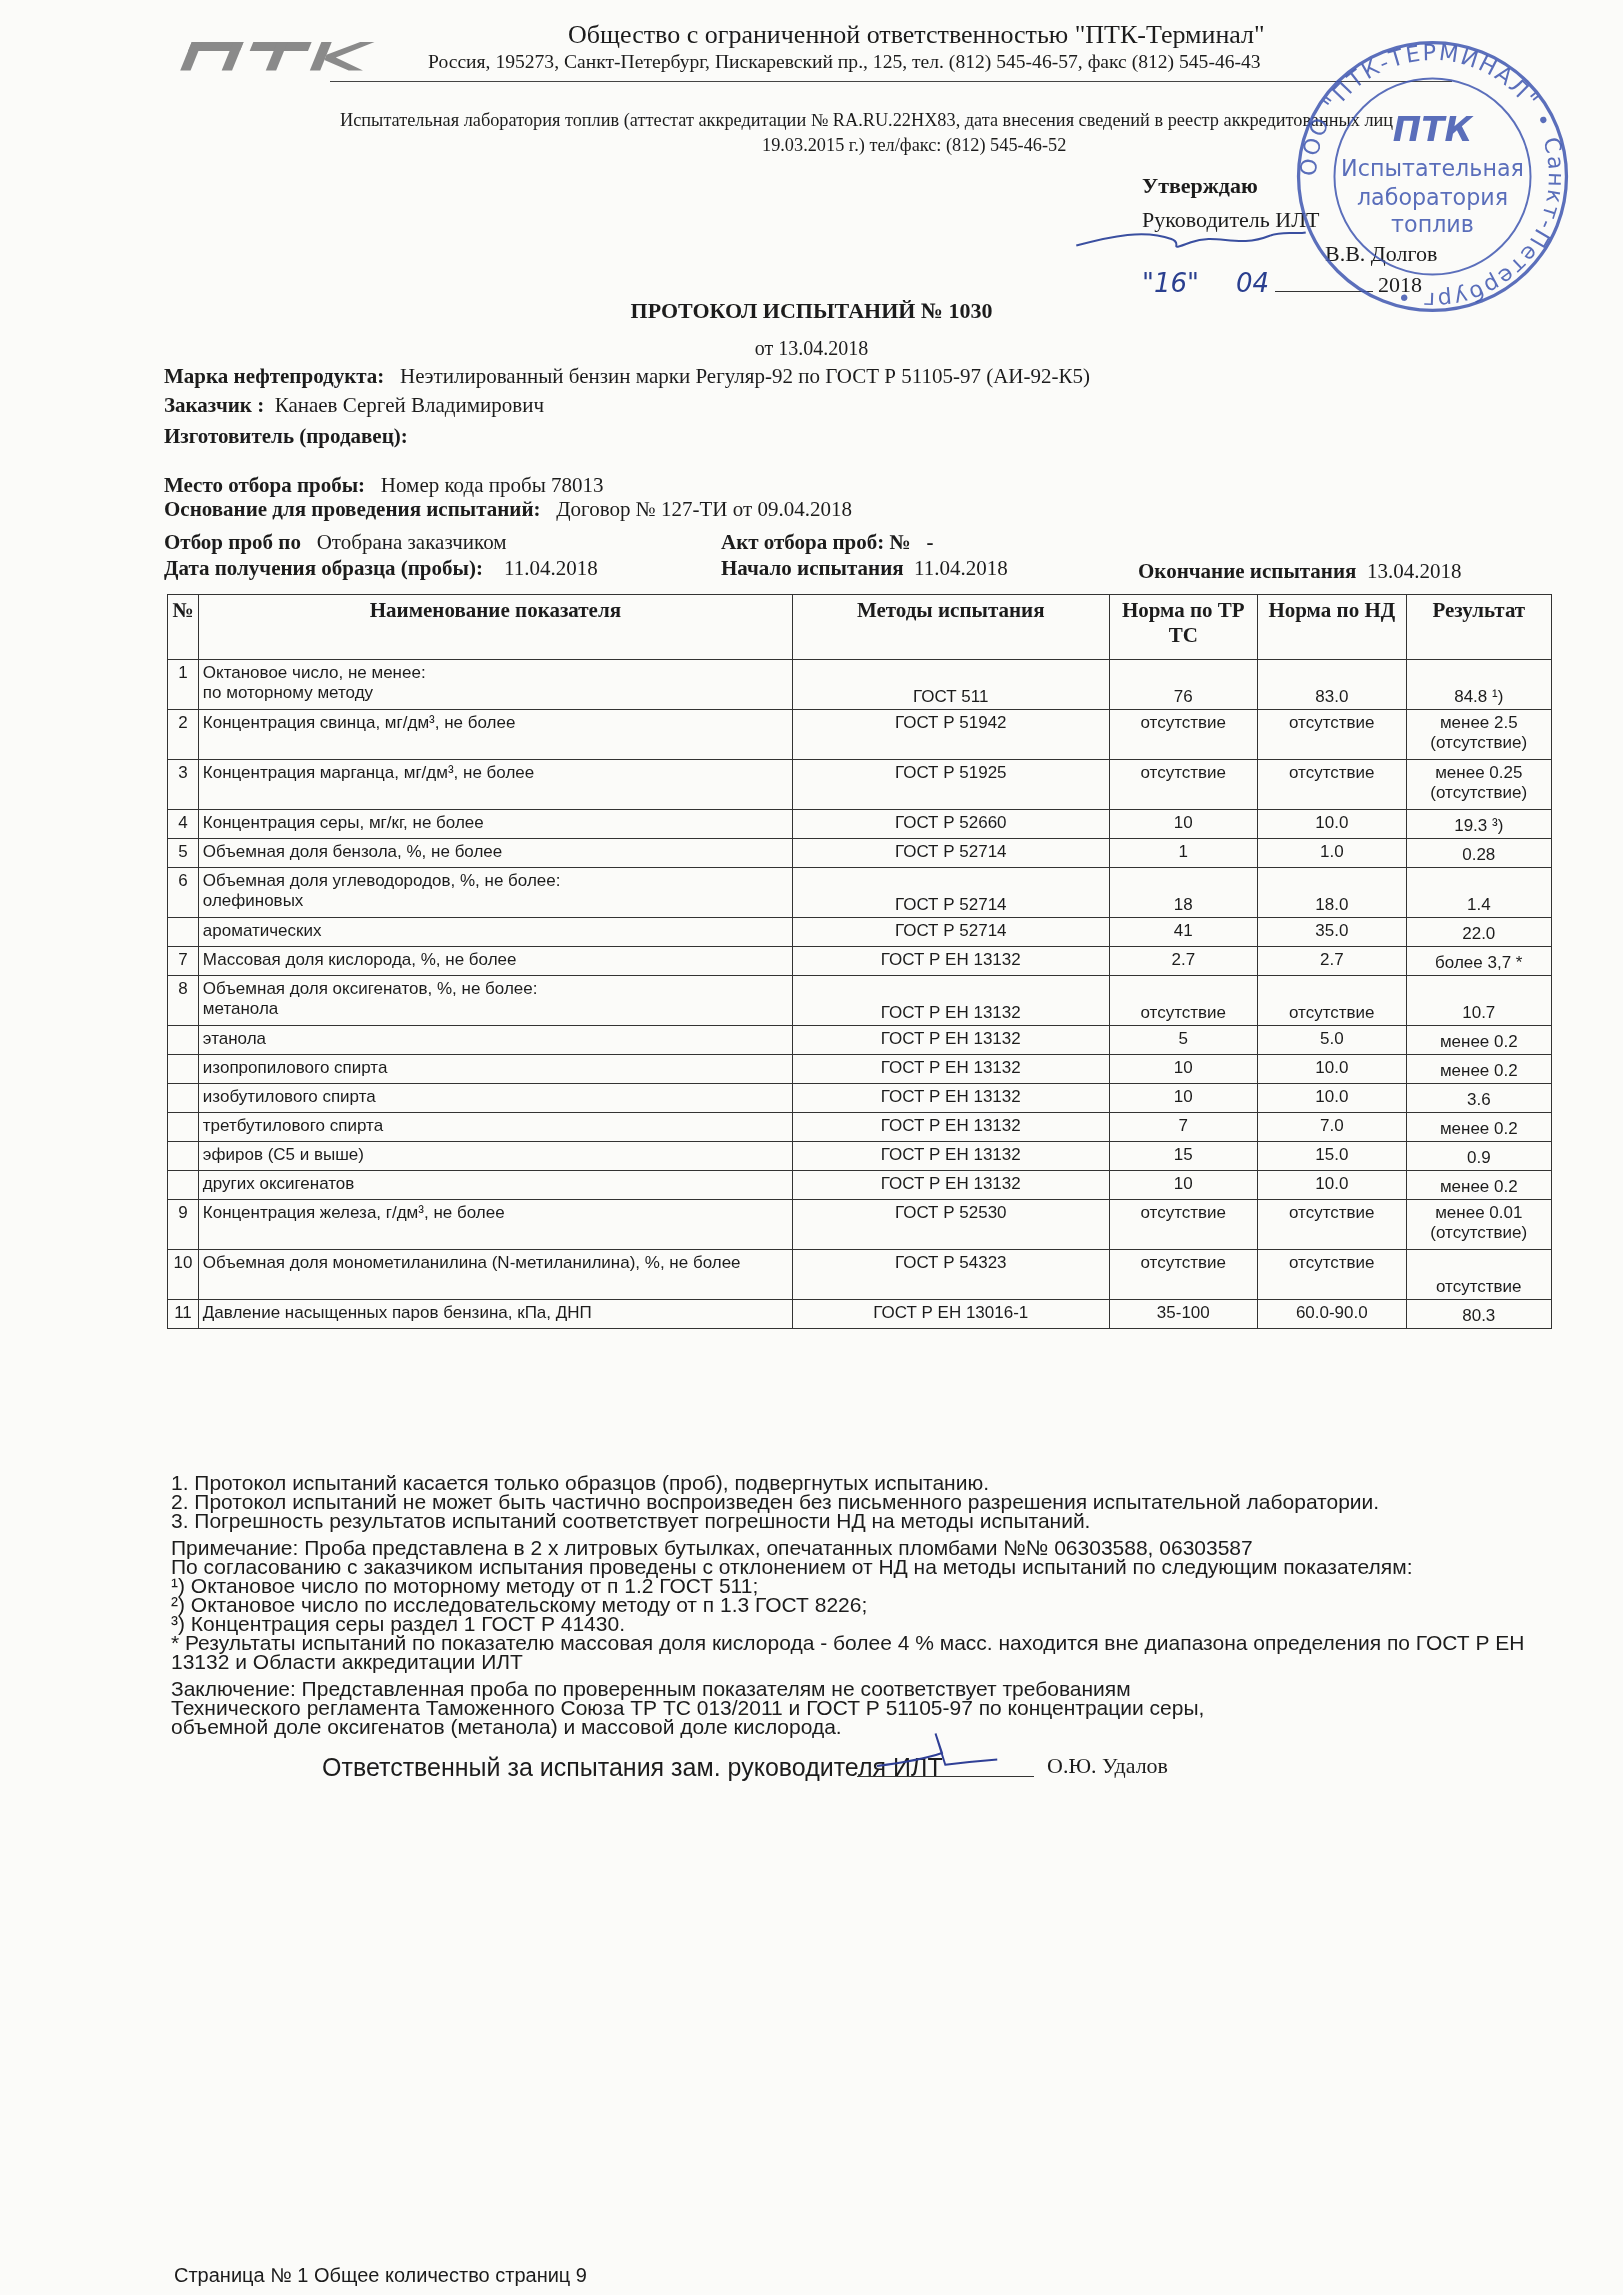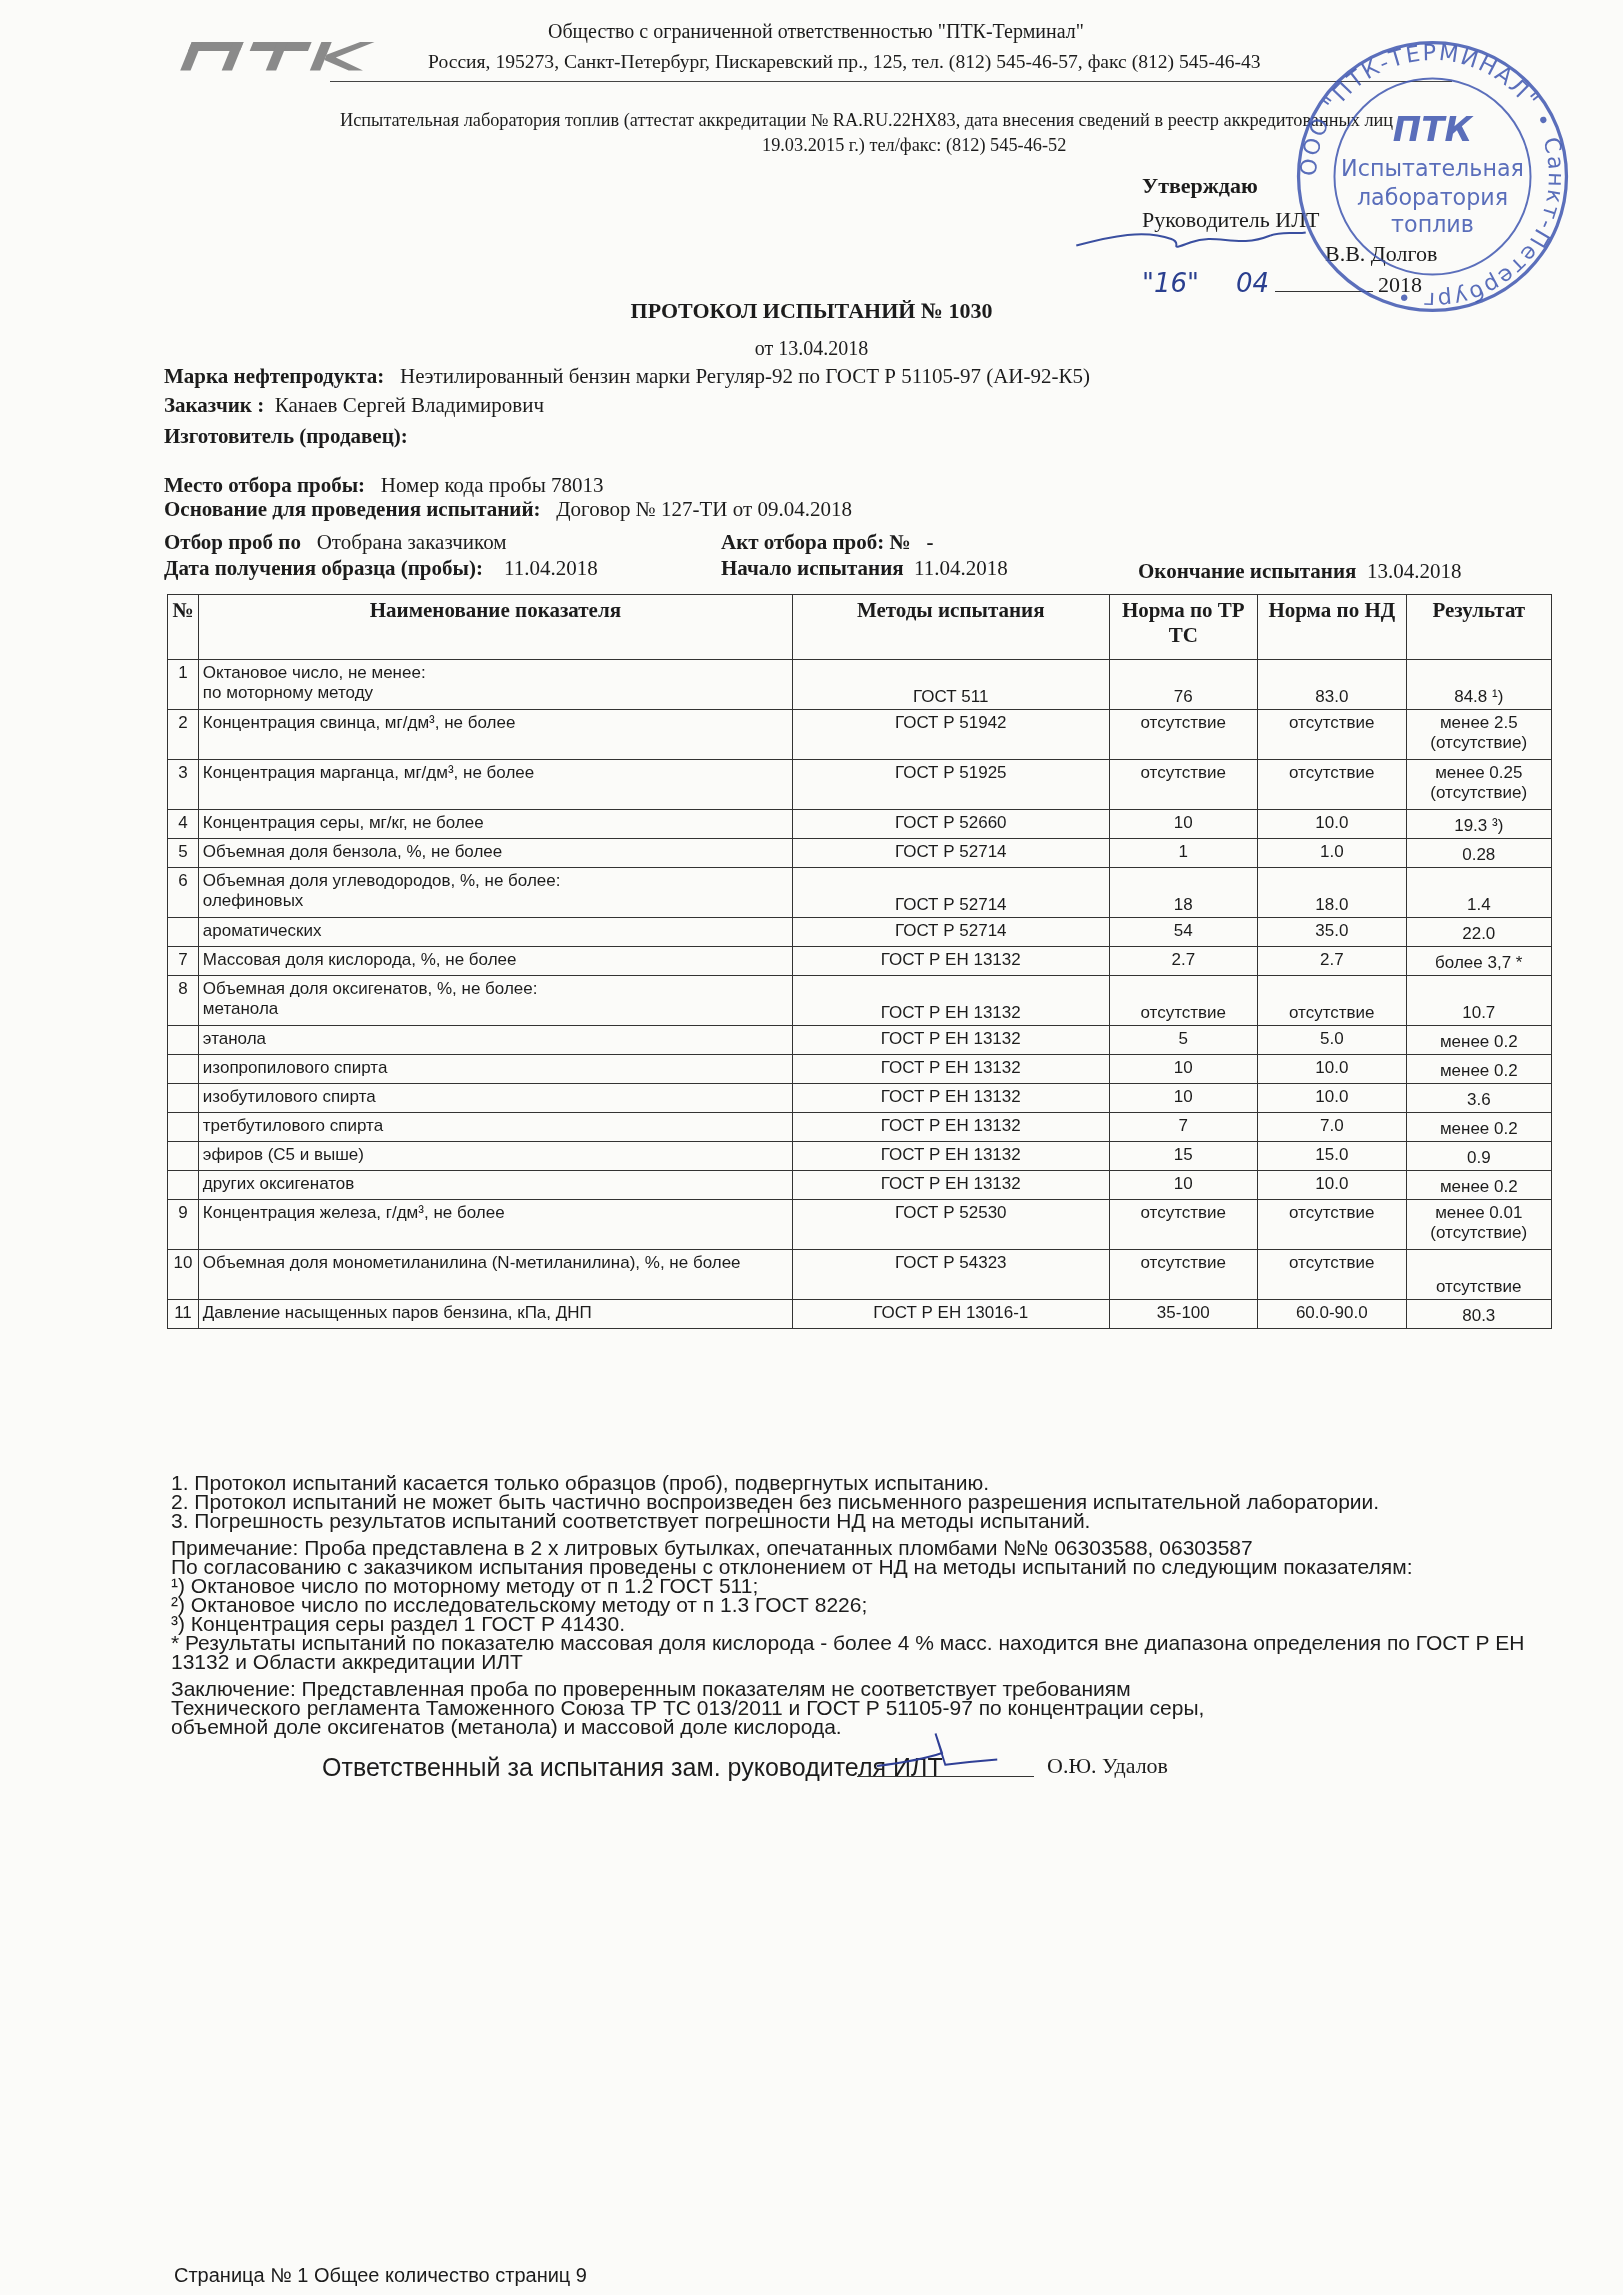--- a/index.html
+++ b/index.html
@@ -4,21 +4,21 @@
 <style>
   html, body { margin:0; padding:0; }
   body {
     width:1623px; height:2295px; position:relative; overflow:hidden;
     background:#fbfbf9; color:#1c1c1c;
     font-family:"Liberation Serif", serif;
   }
   .abs { position:absolute; }
   
   .logo { left:178px; top:38px; width:203px; height:35px; }
-  .org-name { left:548px; top:19.6px; width:850px; font-size:20px; }
+  .org-name { left:568px; top:19.6px; width:850px; font-size:26px; }
   .org-addr { left:428px; top:51px; font-size:19.6px; white-space:nowrap; }
   .hr { left:330px; top:81px; width:1122px; height:0; border-top:1.3px solid #444; }
   .lab-line1 { left:340px; top:110px; font-size:18.3px; white-space:nowrap; }
   .lab-line2 { left:762px; top:135px; font-size:18.3px; white-space:nowrap; }
   
   .approve { left:1142px; top:169px; font-size:22px; line-height:34px; }
   .approve .b { font-weight:bold; }
   .approve .right { padding-left:183px; }
   .date-line { left:1142px; top:268px; font-size:22px; white-space:nowrap; }
   .hand { font-family:"DejaVu Sans", sans-serif; color:#2a3f8f; font-style:italic; font-size:26px; }
@@ -212,21 +212,21 @@
 олефиновых</td>
         <td class="c" style="white-space: pre-line;">ГОСТ Р 52714</td>
         <td class="c" style="white-space: pre-line;">18</td>
         <td class="c" style="white-space: pre-line;">18.0</td>
         <td class="c" style="white-space: pre-line;">1.4</td>
       </tr>
       <tr style="height: 29px;">
         <td class="num ct" style="white-space: pre-line;"></td>
         <td style="white-space: pre-line;">ароматических</td>
         <td class="ct" style="white-space: pre-line;">ГОСТ Р 52714</td>
-        <td class="ct" style="white-space: pre-line;">54</td>
+        <td class="ct" style="white-space: pre-line;">41</td>
         <td class="ct" style="white-space: pre-line;">35.0</td>
         <td class="c" style="white-space: pre-line;">22.0</td>
       </tr>
       <tr style="height: 29px;">
         <td class="num ct" style="white-space: pre-line;">7</td>
         <td style="white-space: pre-line;">Массовая доля кислорода, %, не более</td>
         <td class="ct" style="white-space: pre-line;">ГОСТ Р ЕН 13132</td>
         <td class="ct" style="white-space: pre-line;">2.7</td>
         <td class="ct" style="white-space: pre-line;">2.7</td>
         <td class="c" style="white-space: pre-line;">более 3,7 *</td>

